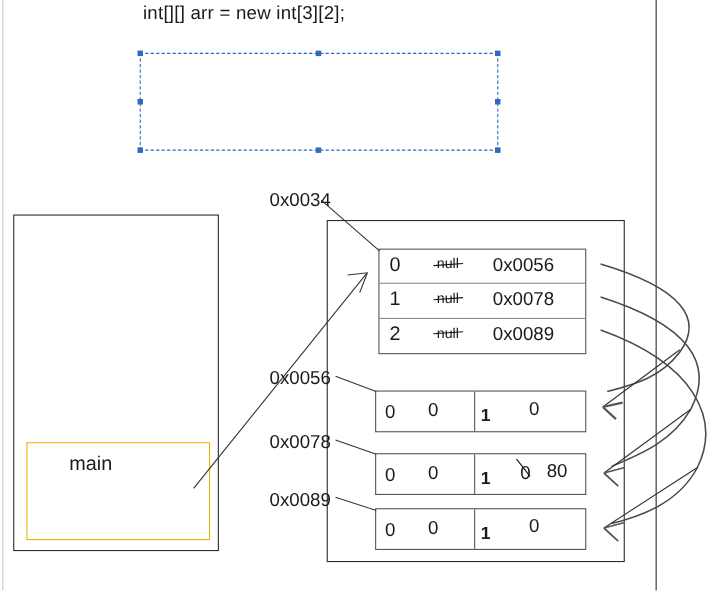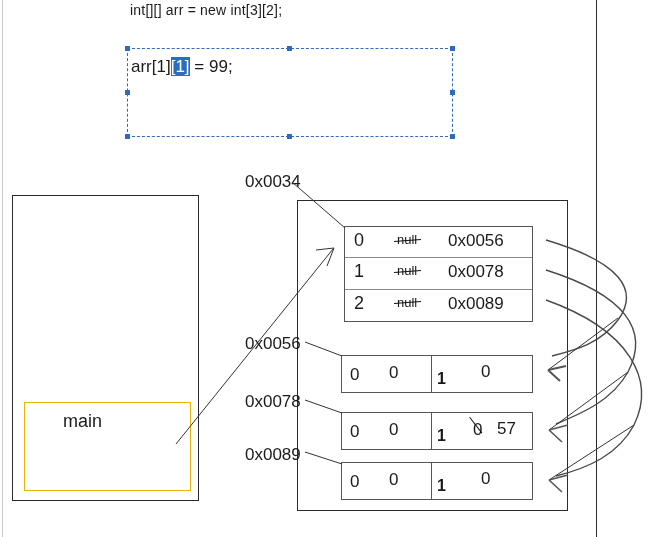--- a/index.html
+++ b/index.html
@@ -17,21 +17,21 @@
     width: 661px;
     height: 537px;
     overflow: hidden;
     background: #ffffff;
   }
   
   .code-line {
     position: absolute;
     left: 130px;
     top: 2px;
-    font-size: 14px;
+    font-size: 17px;
     letter-spacing: 0.2px;
     white-space: nowrap;
     color: #1a1a1a;
   }
   
   .textbox {
     position: absolute;
     left: 127px;
     top: 48px;
     width: 326px;
@@ -268,23 +268,20 @@
 <body>
 
 <div id="canvas">
 
   <div class="edge-line-left"></div>
   <div class="edge-line-right"></div>
 
   <div class="code-line">int[][] arr = new int[3][2];</div>
 
   <div class="textbox">
-    <div class="textbox-line">
-      <span>arr[1]</span><span class="sel">[1]</span><span> = 99;</span>
-    </div>
     <div class="handle h-tl"></div>
     <div class="handle h-tm"></div>
     <div class="handle h-tr"></div>
     <div class="handle h-ml"></div>
     <div class="handle h-mr"></div>
     <div class="handle h-bl"></div>
     <div class="handle h-bm"></div>
     <div class="handle h-br"></div>
   </div>
 
@@ -324,21 +321,21 @@
     <span class="cell-val val1">0</span>
   </div>
 
   <div class="addr-label" style="left:245px; top:392px;">0x0078</div>
   <div class="inner-array" style="top:412px;">
     <div class="inner-sep"></div>
     <span class="cell-idx idx0">0</span>
     <span class="cell-val val0">0</span>
     <span class="cell-idx idx1">1</span>
     <span class="val1-struck"><span class="strike-d">0</span></span>
-    <span class="new-val">57</span>
+    <span class="new-val">80</span>
   </div>
 
   <div class="addr-label" style="left:245px; top:445px;">0x0089</div>
   <div class="inner-array" style="top:462px;">
     <div class="inner-sep"></div>
     <span class="cell-idx idx0">0</span>
     <span class="cell-val val0">0</span>
     <span class="cell-idx idx1">1</span>
     <span class="cell-val val1">0</span>
   </div>

